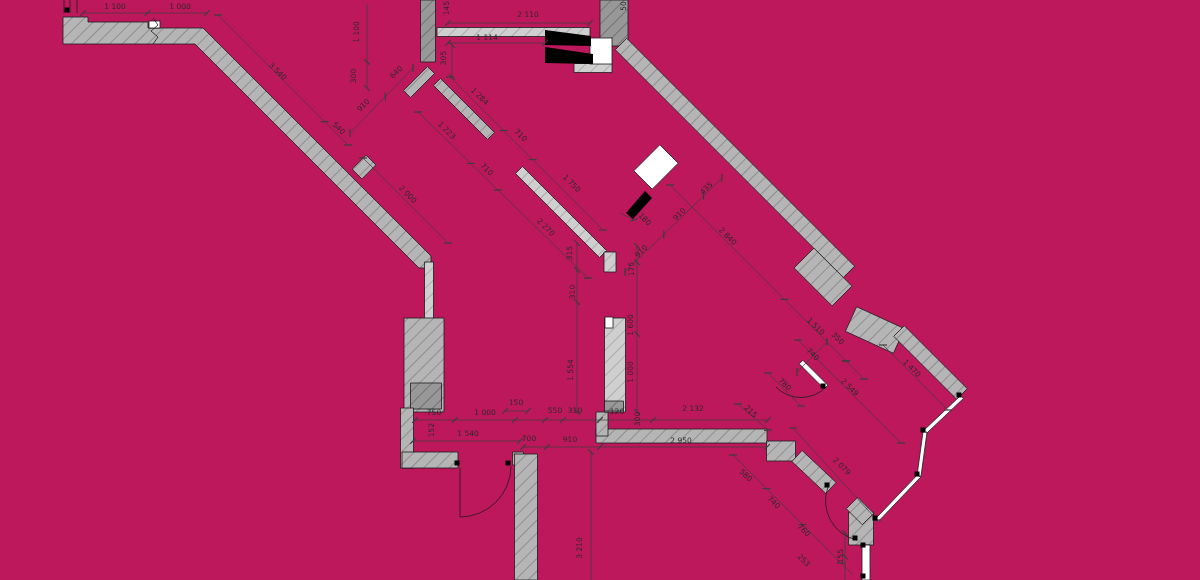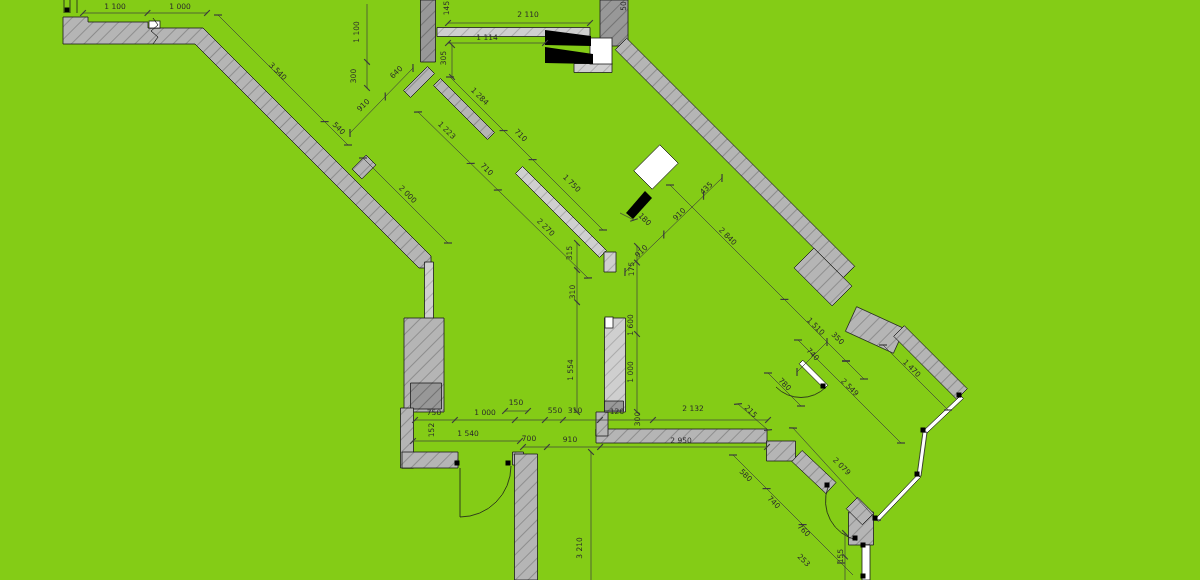--- a/index.html
+++ b/index.html
@@ -1,16 +1,16 @@
 <!DOCTYPE html>
 <html><head>
 <meta charset="utf-8">
 <style>
   html,body{margin:0;padding:0;background:#ffffff;}
-  #stage{position:relative;width:1200px;height:580px;background:#84cc16;overflow:hidden;}
+  #stage{position:relative;width:1200px;height:580px;background:#be185d;overflow:hidden;}
   svg{display:block;}
   text{font-family:"DejaVu Sans","Liberation Sans",sans-serif;}
 </style>
 </head>
 <body>
 
 <div id="stage">
     <svg width="1200" height="580" viewBox="0 0 1200 580">
       <defs>
         <pattern id="hWall" width="9" height="9" patternUnits="userSpaceOnUse" patternTransform="rotate(45)">

